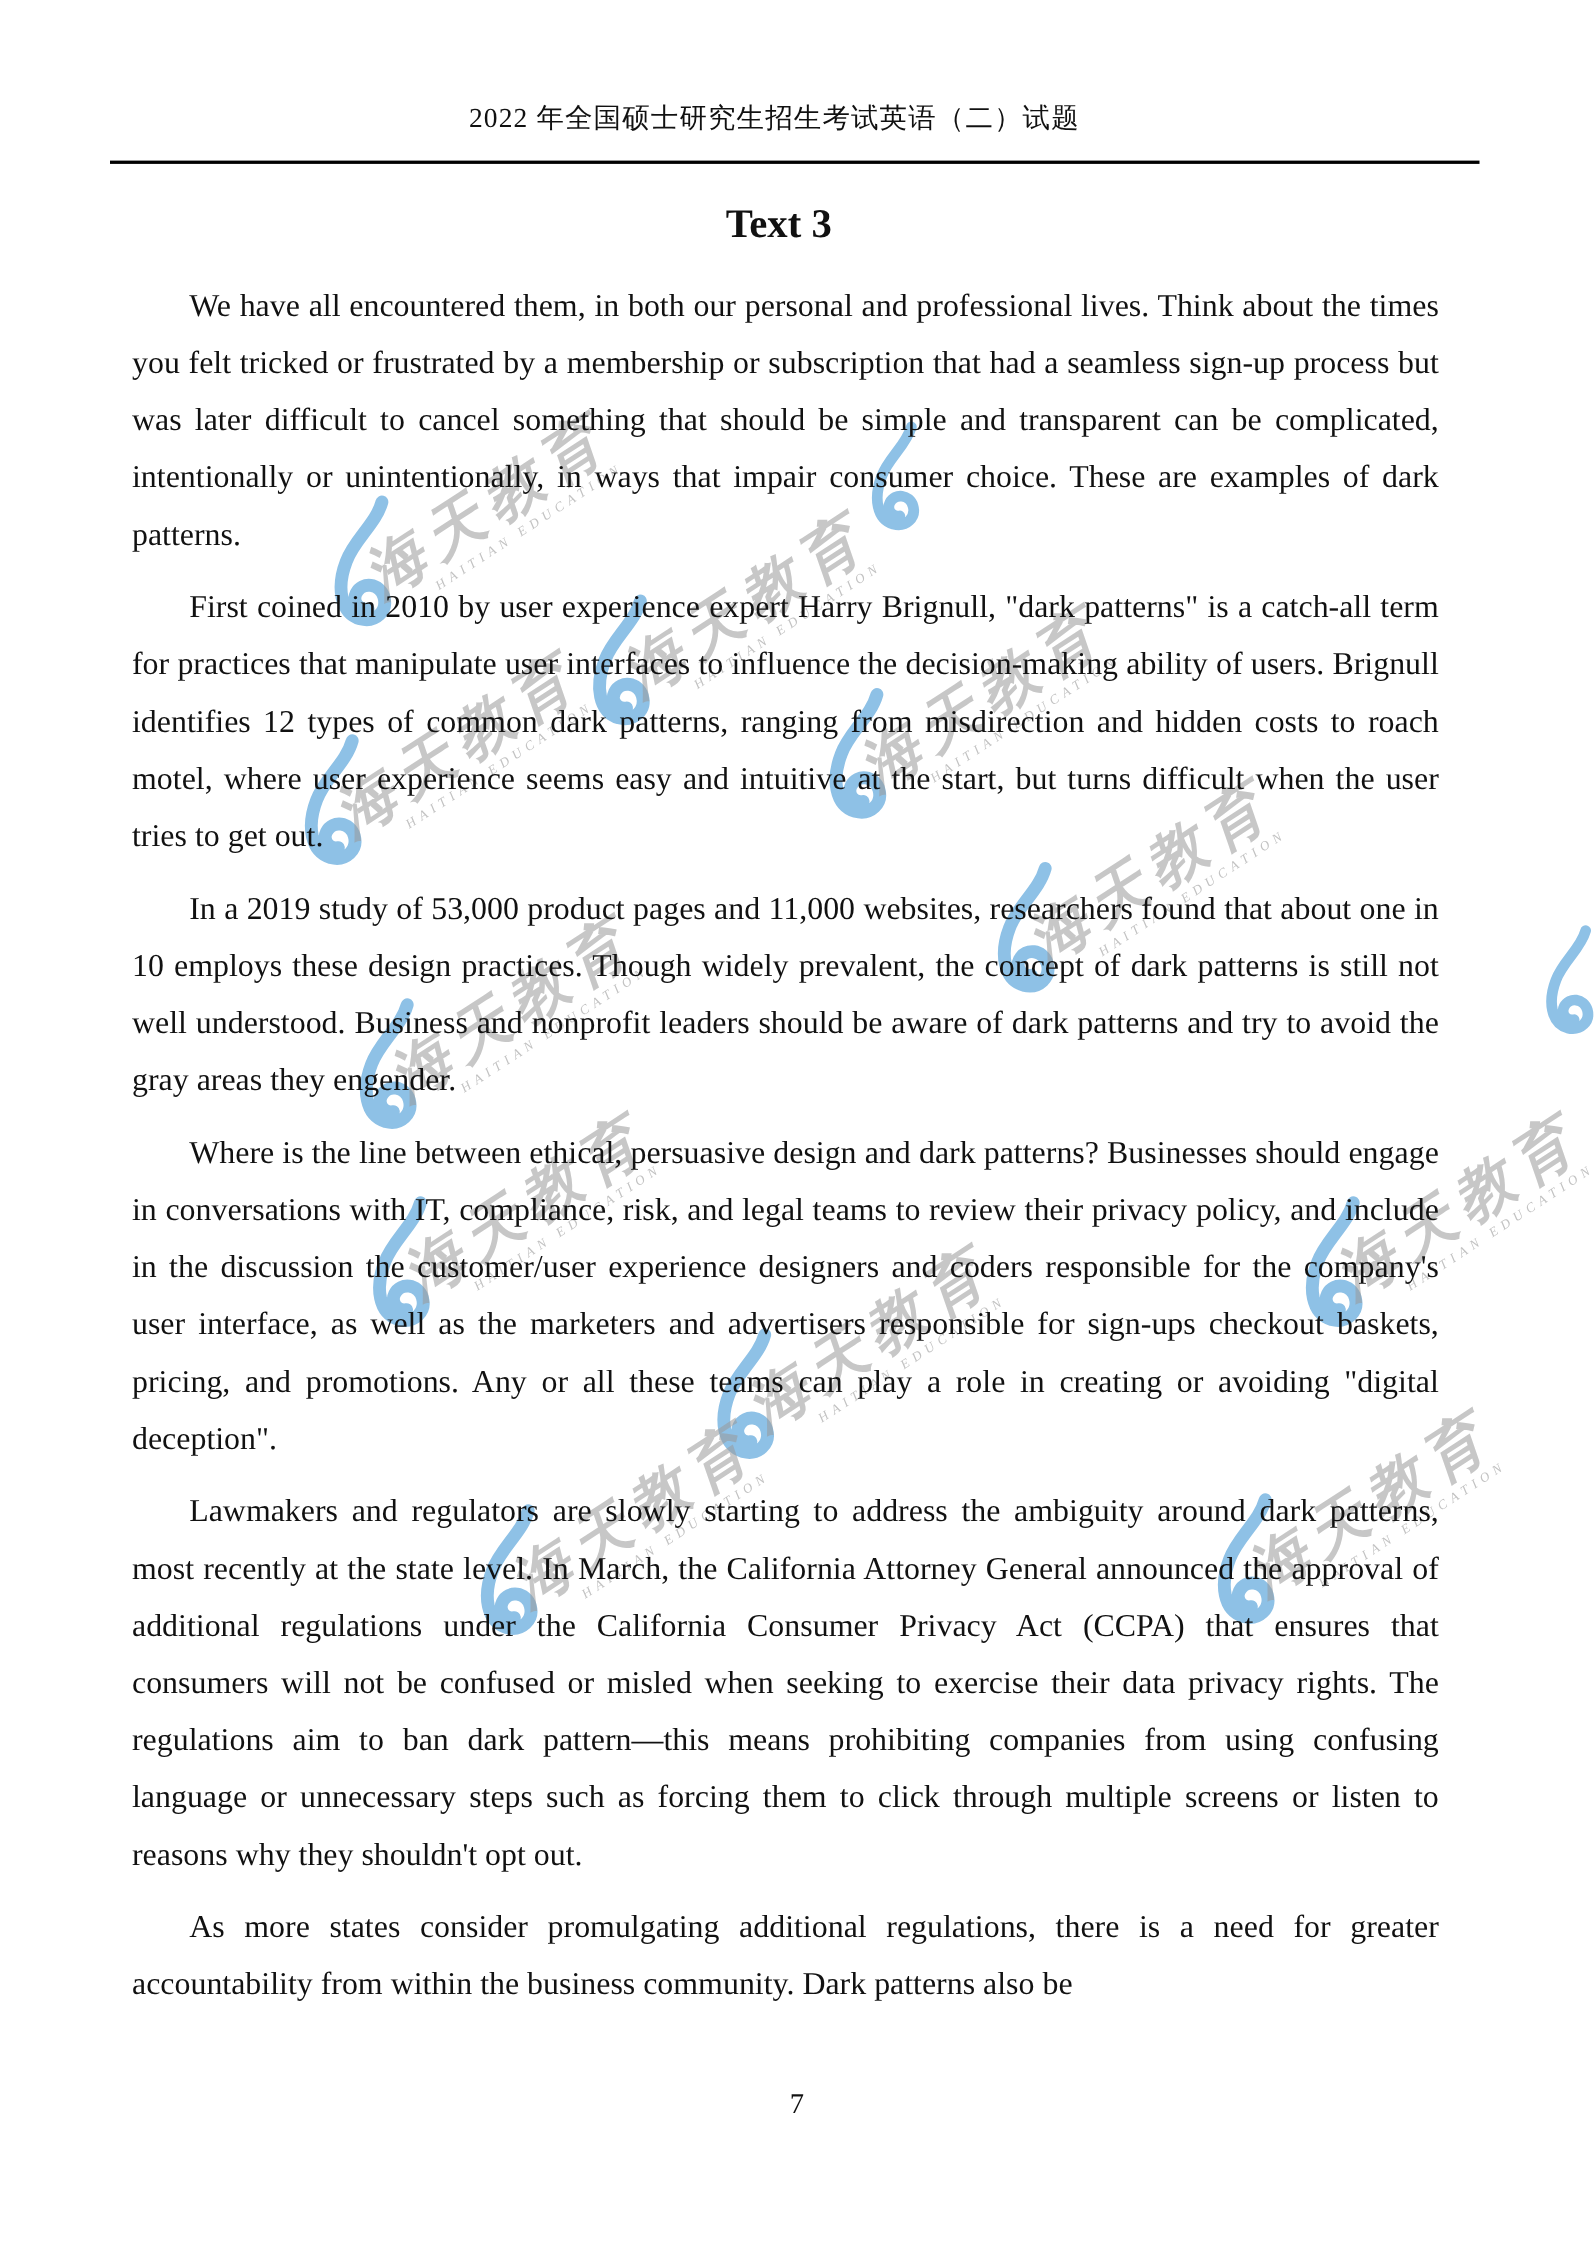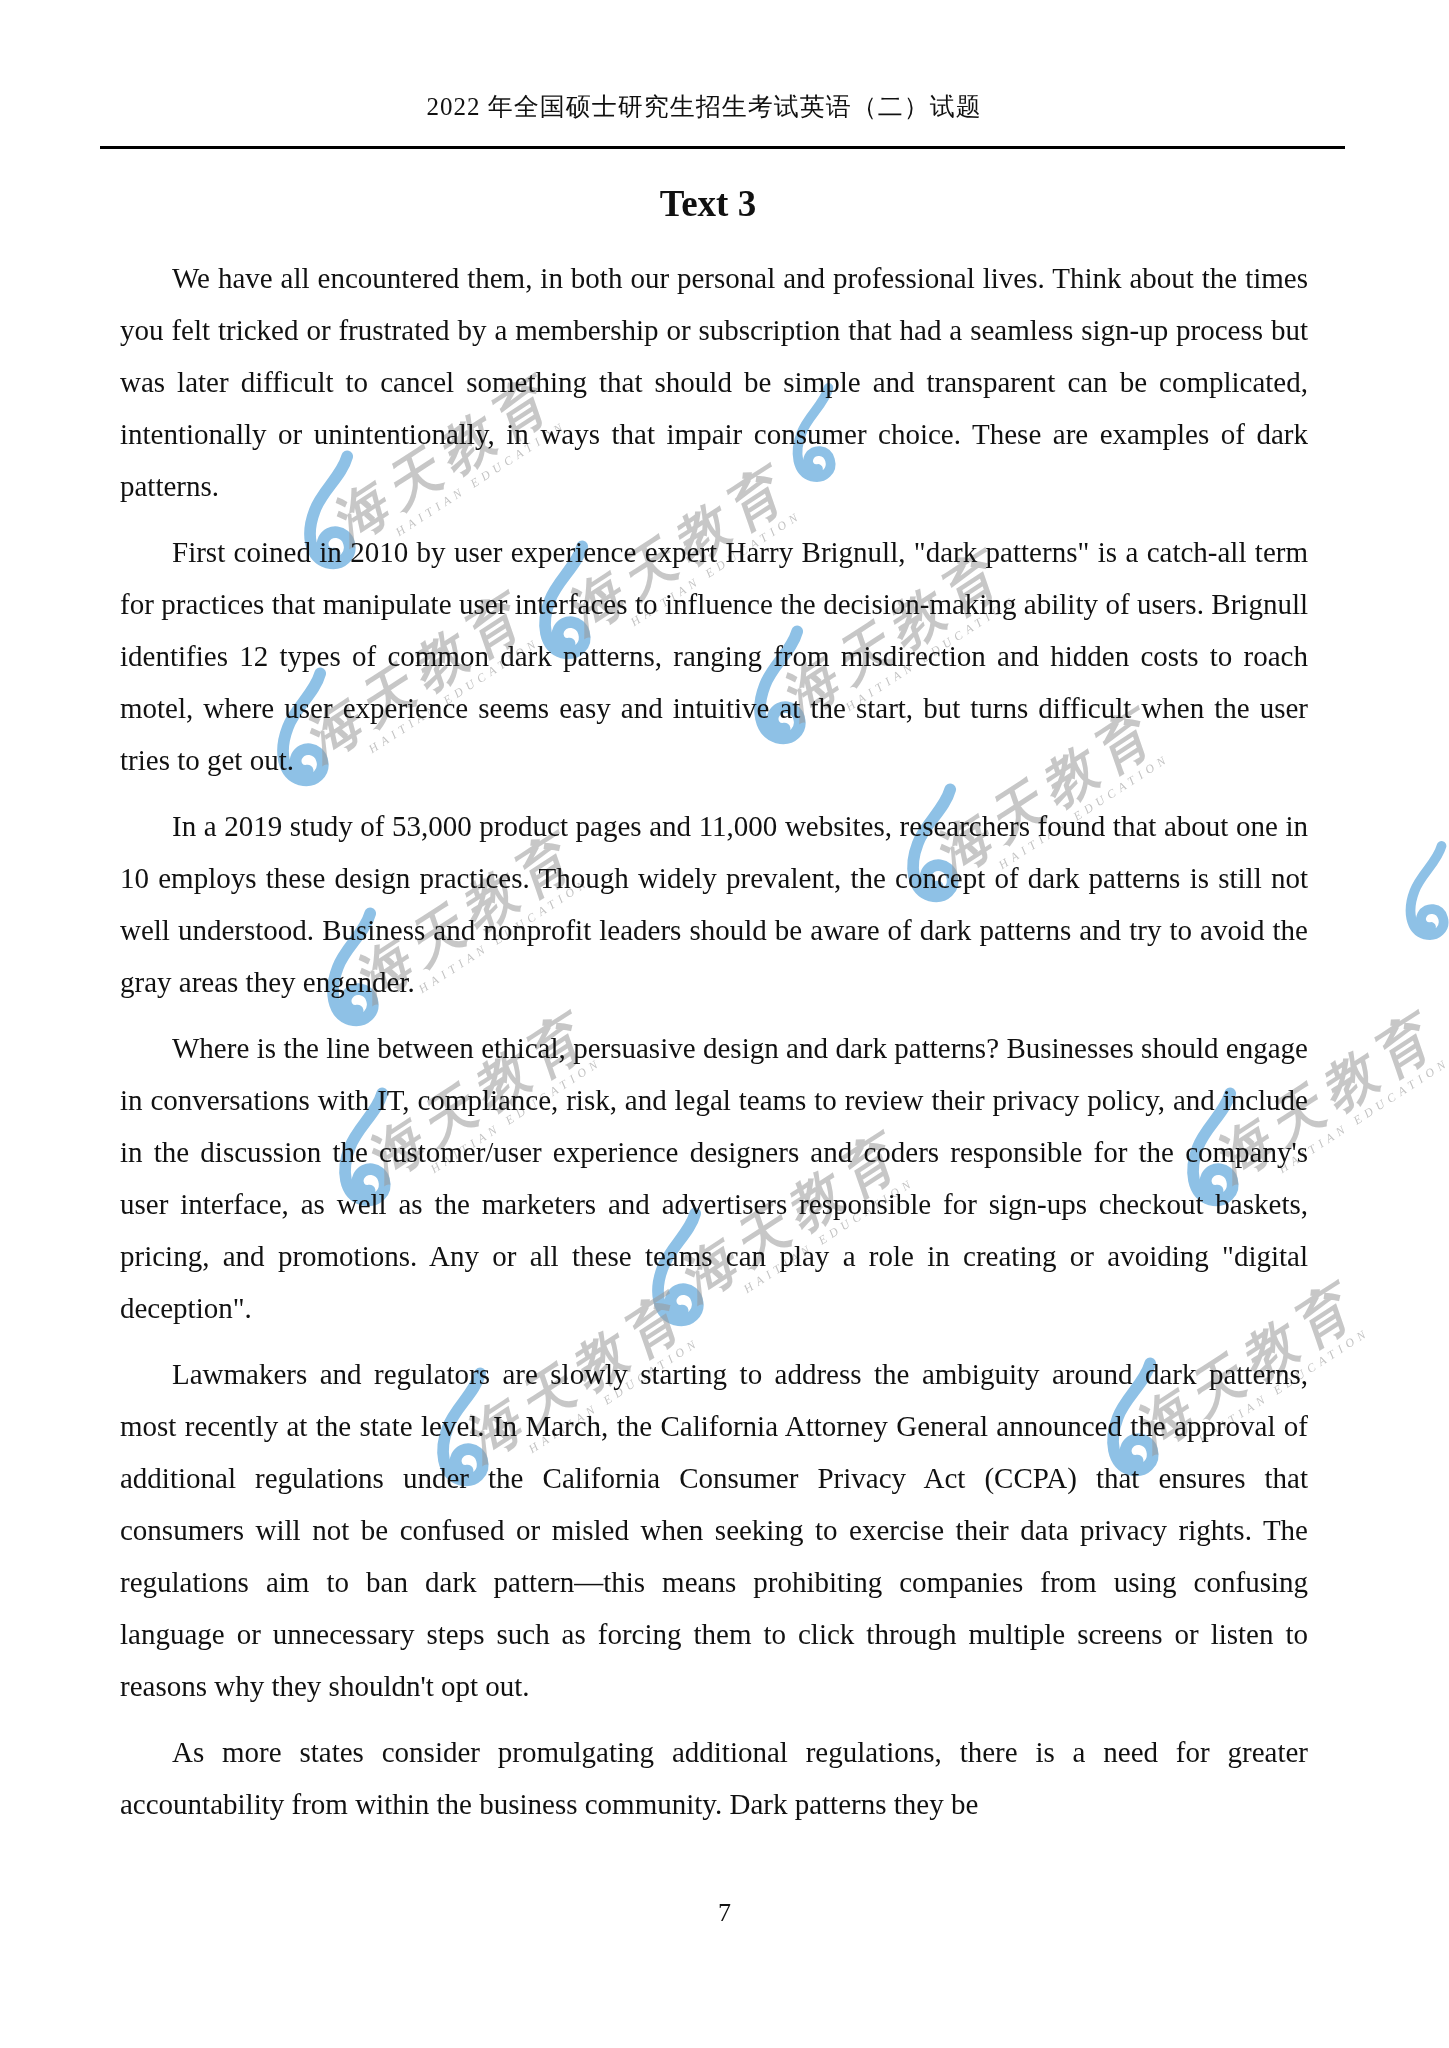--- a/index.html
+++ b/index.html
@@ -206,18 +206,18 @@
   <div class="header-rule"></div>
 
   <h1 class="title">Text 3</h1>
 
   <main class="passage">
     <p>We have all encountered them, in both our personal and professional lives. Think about the times you felt tricked or frustrated by a membership or subscription that had a seamless sign-up process but was later difficult to cancel something that should be simple and transparent can be complicated, intentionally or unintentionally, in ways that impair consumer choice. These are examples of dark patterns.</p>
     <p>First coined in 2010 by user experience expert Harry Brignull, "dark patterns" is a catch-all term for practices that manipulate user interfaces to influence the decision-making ability of users. Brignull identifies 12 types of common dark patterns, ranging from misdirection and hidden costs to roach motel, where user experience seems easy and intuitive at the start, but turns difficult when the user tries to get out.</p>
     <p>In a 2019 study of 53,000 product pages and 11,000 websites, researchers found that about one in 10 employs these design practices. Though widely prevalent, the concept of dark patterns is still not well understood. Business and nonprofit leaders should be aware of dark patterns and try to avoid the gray areas they engender.</p>
     <p>Where is the line between ethical, persuasive design and dark patterns? Businesses should engage in conversations with IT, compliance, risk, and legal teams to review their privacy policy, and include in the discussion the customer/user experience designers and coders responsible for the company's user interface, as well as the marketers and advertisers responsible for sign-ups checkout baskets, pricing, and promotions. Any or all these teams can play a role in creating or avoiding "digital deception".</p>
     <p>Lawmakers and regulators are slowly starting to address the ambiguity around dark patterns, most recently at the state level. In March, the California Attorney General announced the approval of additional regulations under the California Consumer Privacy Act (CCPA) that ensures that consumers will not be confused or misled when seeking to exercise their data privacy rights. The regulations aim to ban dark pattern—this means prohibiting companies from using confusing language or unnecessary steps such as forcing them to click through multiple screens or listen to reasons why they shouldn't opt out.</p>
-    <p>As more states consider promulgating additional regulations, there is a need for greater accountability from within the business community. Dark patterns they be</p>
+    <p>As more states consider promulgating additional regulations, there is a need for greater accountability from within the business community. Dark patterns also be</p>
   </main>
 
   <div class="pageno">7</div>
 
 </div>
 
 </body></html>

